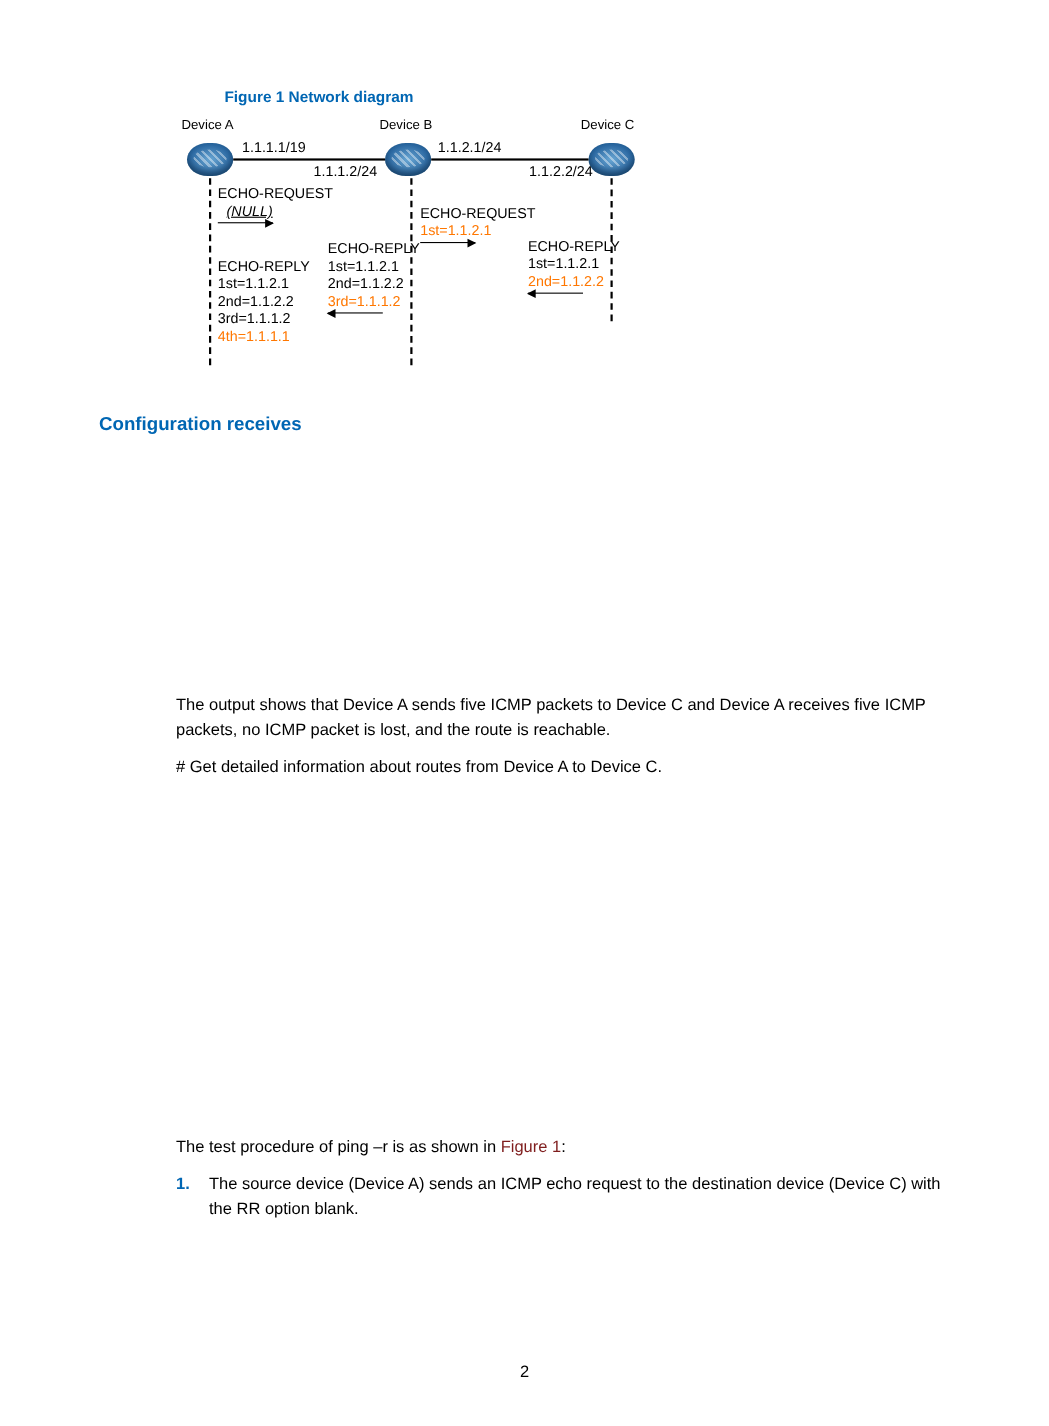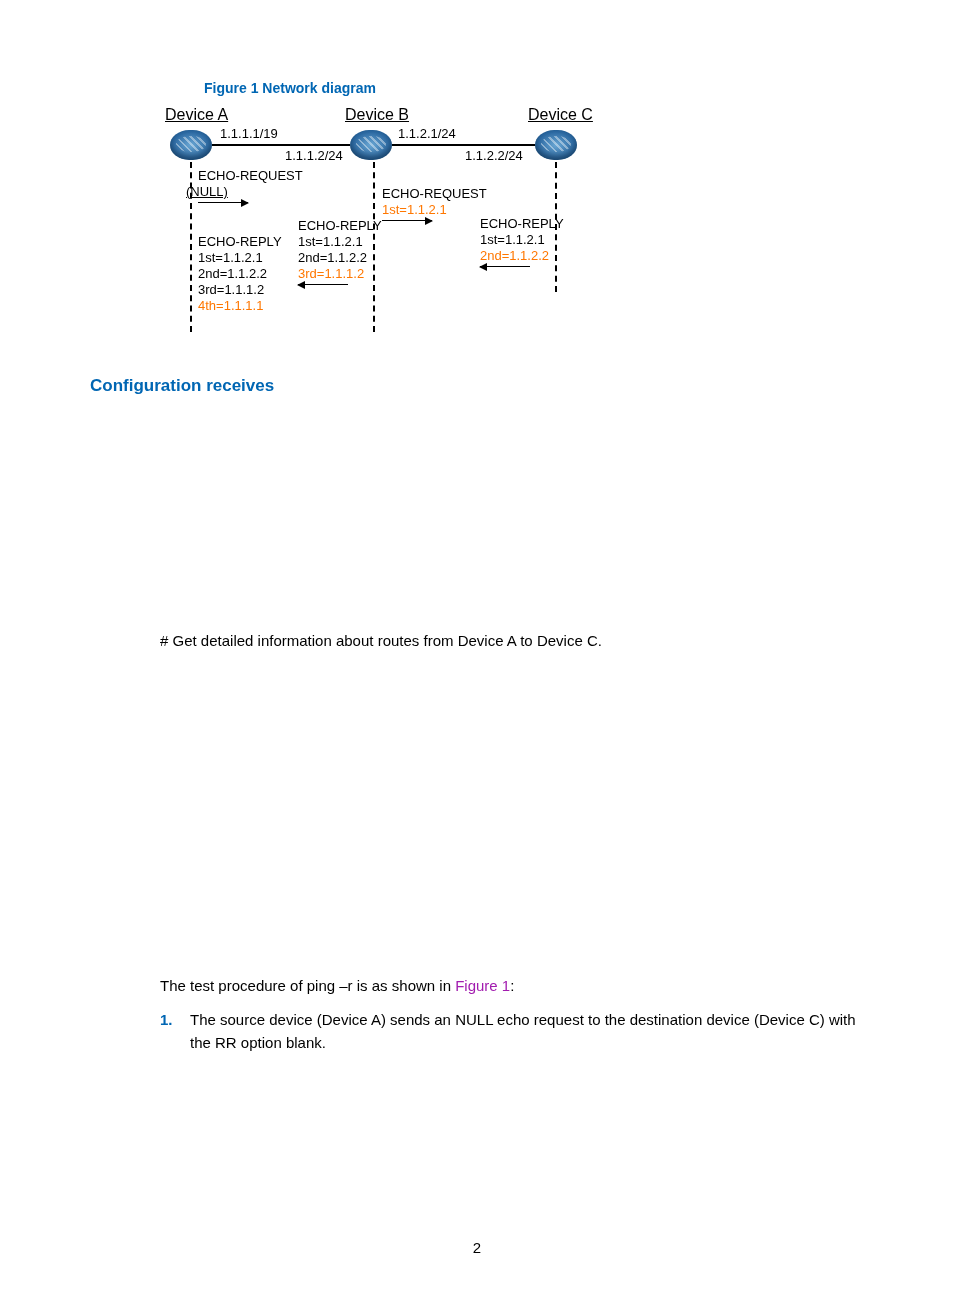--- a/index.html
+++ b/index.html
@@ -26,22 +26,21 @@
   }
   .diagram {
     position: relative;
     margin-left: 60px;
     width: 520px;
     height: 250px;
     font-size: 13px;
   }
   .dev-label {
     position: absolute;
-    font-size: 16px;
-    text-decoration: underline;
+    font-size: 12px;
   }
   .router {
     position: absolute;
     width: 42px;
     height: 30px;
     background: radial-gradient(ellipse at center, #6aa7d4 0%, #2d6aa3 60%, #0f4f87 100%);
     border-radius: 50% / 55%;
     box-shadow: inset 0 -4px 6px rgba(0,0,0,0.3);
   }
   .router::after {
@@ -110,21 +109,21 @@
     font-size: 15px;
     line-height: 1.5;
     margin: 0 0 12px 70px;
   }
   .gap {
     height: 220px;
   }
   .gap2 {
     height: 310px;
   }
-  .link { color: #a21caf; }
+  .link { color: #7f1d1d; }
   .list {
     margin-left: 70px;
     font-size: 15px;
     line-height: 1.5;
     display: flex;
   }
   .list .num {
     color: #0066b3;
     font-weight: bold;
     width: 30px;
@@ -154,28 +153,28 @@
     <div class="router" style="left:20px;top:24px;"></div>
     <div class="router" style="left:200px;top:24px;"></div>
     <div class="router" style="left:385px;top:24px;"></div>
 
     <div class="hline" style="left:62px;top:38px;width:138px;"></div>
     <div class="hline" style="left:242px;top:38px;width:143px;"></div>
 
     <div class="iplabel" style="left:70px;top:20px;">1.1.1.1/19</div>
     <div class="iplabel" style="left:135px;top:42px;">1.1.1.2/24</div>
     <div class="iplabel" style="left:248px;top:20px;">1.1.2.1/24</div>
-    <div class="iplabel" style="left:315px;top:42px;">1.1.2.2/24</div>
+    <div class="iplabel" style="left:331px;top:42px;">1.1.2.2/24</div>
 
     <div class="dash-col" style="left:40px;top:56px;"></div>
     <div class="dash-col" style="left:223px;top:56px;"></div>
     <div class="dash-col" style="left:405px;top:56px;height:130px;"></div>
 
     <div class="anno" style="left:48px;top:62px;">ECHO-REQUEST</div>
-    <div class="anno" style="left:36px;top:78px;text-decoration:underline;">(NULL)</div>
+    <div class="anno" style="left:56px;top:78px;text-decoration:underline;font-style:italic;">(NULL)</div>
     <div class="arrow-r" style="left:48px;top:96px;width:50px;"></div>
 
     <div class="anno" style="left:48px;top:128px;">ECHO-REPLY</div>
     <div class="anno" style="left:48px;top:144px;">1st=1.1.2.1</div>
     <div class="anno" style="left:48px;top:160px;">2nd=1.1.2.2</div>
     <div class="anno" style="left:48px;top:176px;">3rd=1.1.1.2</div>
     <div class="anno orange" style="left:48px;top:192px;">4th=1.1.1.1</div>
 
     <div class="anno" style="left:232px;top:80px;">ECHO-REQUEST</div>
     <div class="anno orange" style="left:232px;top:96px;">1st=1.1.2.1</div>
@@ -191,27 +190,28 @@
     <div class="anno" style="left:330px;top:126px;">1st=1.1.2.1</div>
     <div class="anno orange" style="left:330px;top:142px;">2nd=1.1.2.2</div>
     <div class="arrow-l" style="left:330px;top:160px;width:50px;"></div>
   </div>
 
   <div class="section-head">Configuration receives</div>
 
 
   <div class="gap"></div>
 
+  <div class="body-text-full">The output shows that Device A sends five ICMP packets to Device C and Device A receives five ICMP packets, no ICMP packet is lost, and the route is reachable.</div>
   <div class="body-text-full"># Get detailed information about routes from Device A to Device C.</div>
 
   <div class="gap2"></div>
 
   <div class="body-text-full">
     <span>The test procedure of ping –r is as shown in </span><span class="link">Figure 1</span><span>:</span>
   </div>
 
   <div class="list">
     <div class="num">1.</div>
-    <div>The source device (Device A) sends an NULL echo request to the destination device (Device C) with the RR option blank.</div>
+    <div>The source device (Device A) sends an ICMP echo request to the destination device (Device C) with the RR option blank.</div>
   </div>
 
   <div class="pagenum">2</div>
 </div>
 
 </body></html>

